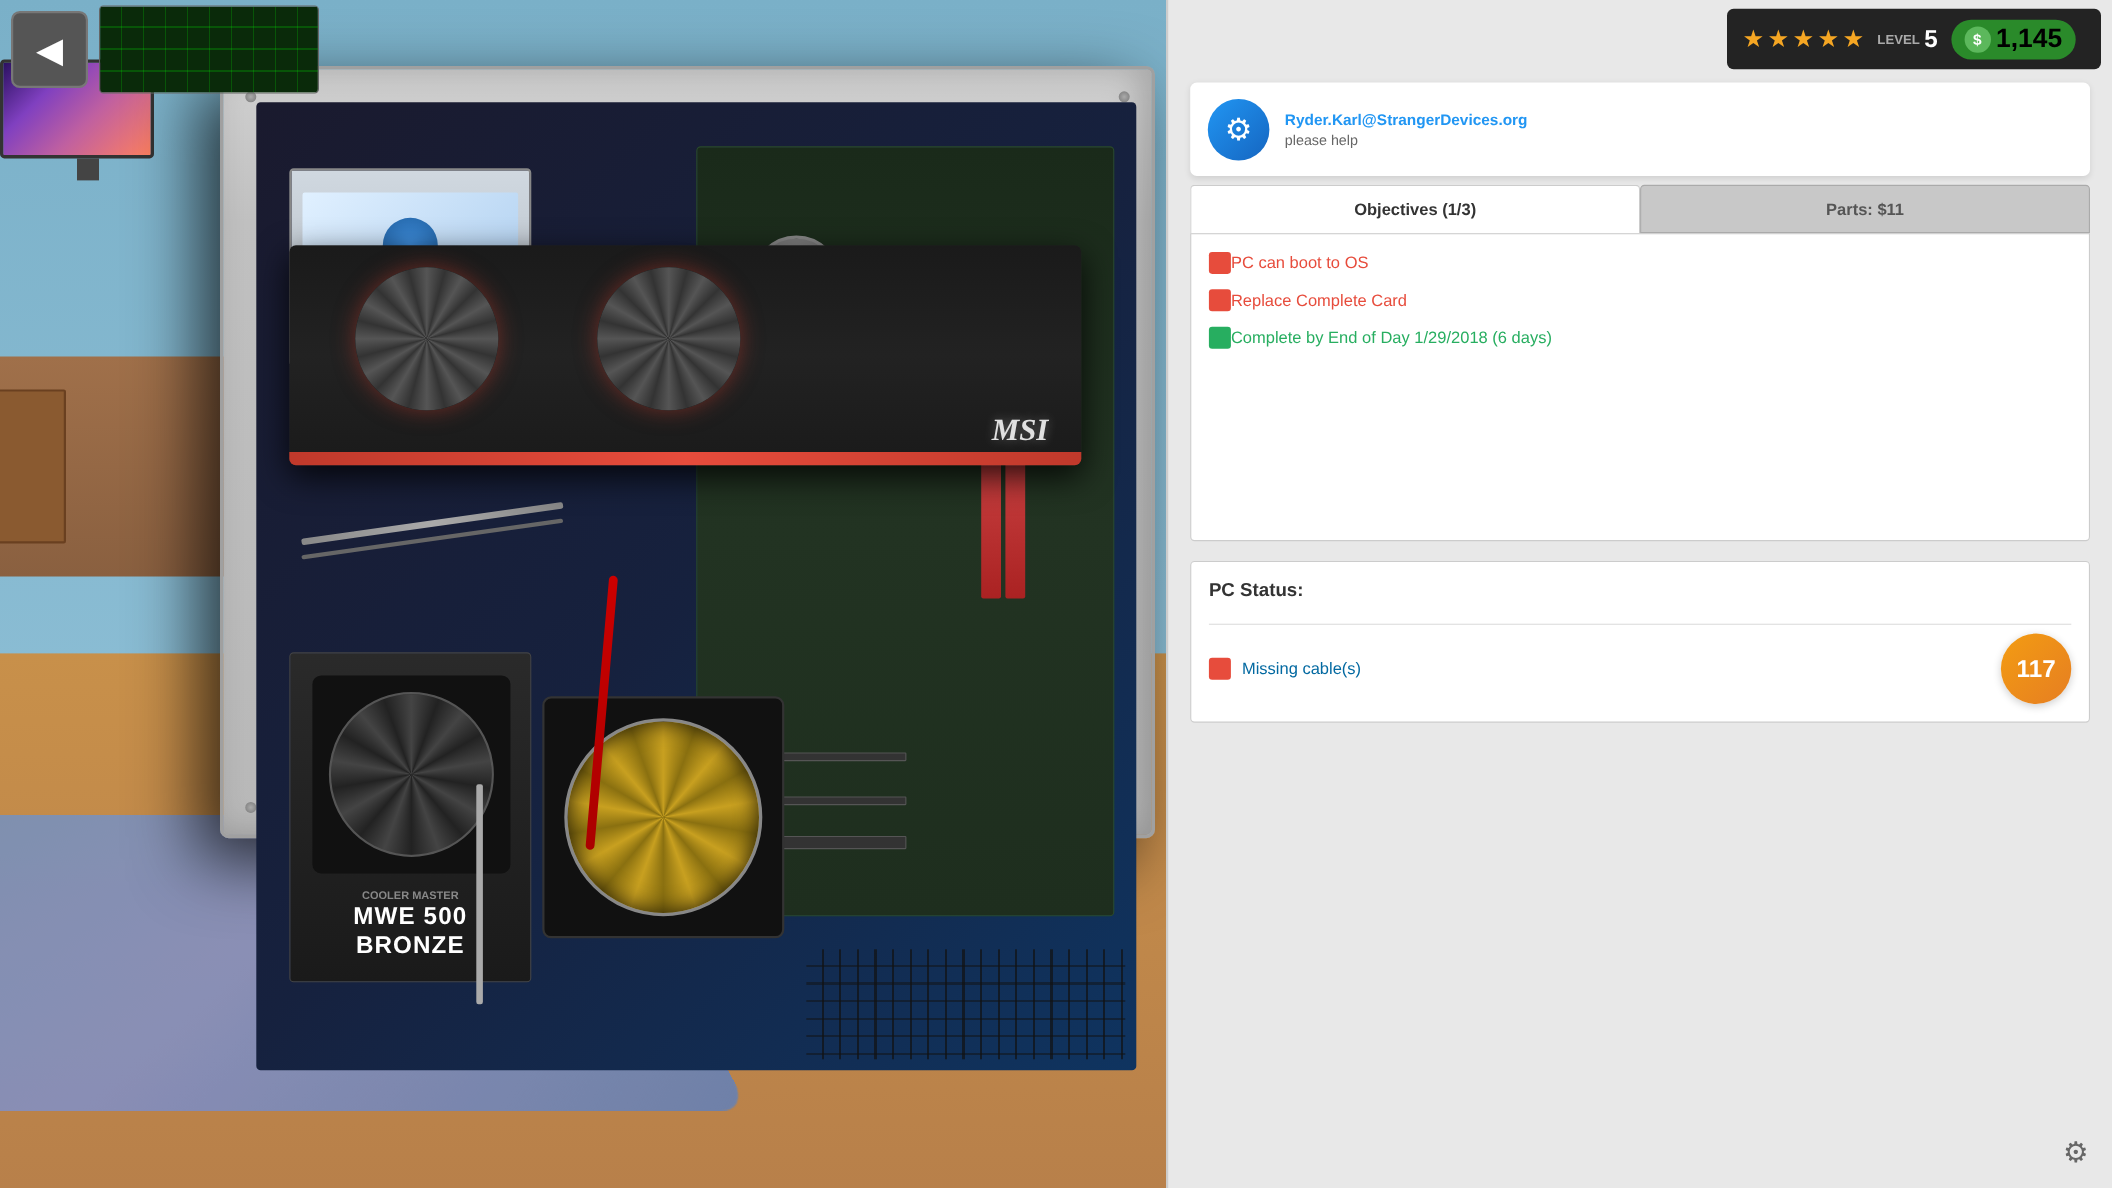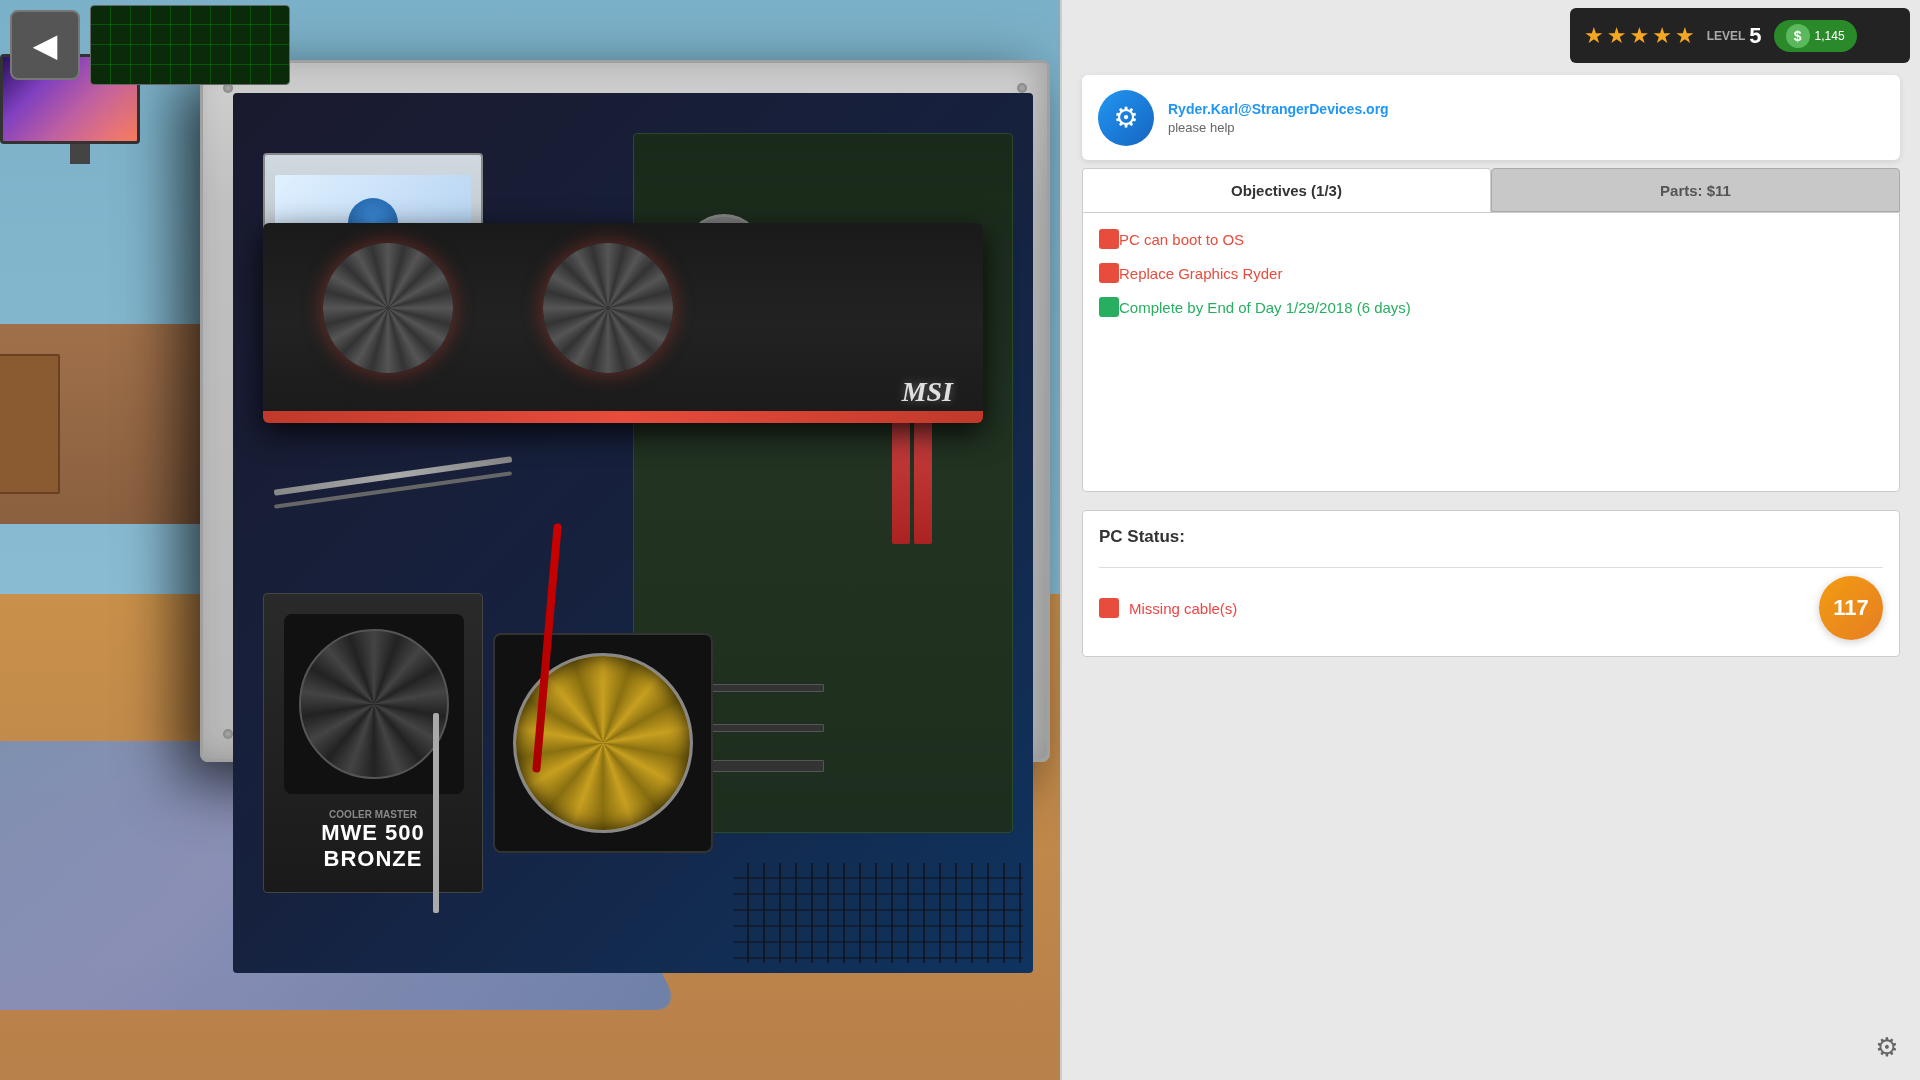--- a/index.html
+++ b/index.html
@@ -504,23 +504,23 @@
       border-radius: 50%;
       display: flex;
       align-items: center;
       justify-content: center;
       color: #fff;
       font-size: 14px;
       font-weight: bold;
     }
 
     .money-amount {
-      color: #ffffff;
-      font-size: 12px;
-      font-weight: normal;
+      color: #000000;
+      font-size: 24px;
+      font-weight: bold;
     }
 
     
     #email-panel {
       position: absolute;
       top: 75px;
       left: 20px;
       right: 20px;
       height: 85px;
       background: #fff;
@@ -671,21 +671,21 @@
     }
 
     .pc-status-left {
       display: flex;
       align-items: center;
       gap: 10px;
     }
 
     .pc-status-text {
       font-size: 15px;
-      color: #ef4444;
+      color: #0369a1;
     }
 
     .score-circle {
       width: 64px;
       height: 64px;
       border-radius: 50%;
       background: linear-gradient(135deg, #f39c12, #e67e22);
       display: flex;
       align-items: center;
       justify-content: center;
@@ -881,21 +881,21 @@
     </div>
   </div>
 
   <div id="objectives-panel">
     <div class="objective-item">
       <div class="status-red"></div>
       <span class="objective-text">PC can boot to OS</span>
     </div>
     <div class="objective-item">
       <div class="status-red"></div>
-      <span class="objective-text">Replace Graphics Ryder</span>
+      <span class="objective-text">Replace Complete Card</span>
     </div>
     <div class="objective-item">
       <div class="status-green"></div>
       <span class="objective-text-green">Complete by End of Day 1/29/2018 (6 days)</span>
     </div>
   </div>
 
   <div id="pc-status-panel">
     <div class="pc-status-title">PC Status:</div>
     <div class="divider"></div>

